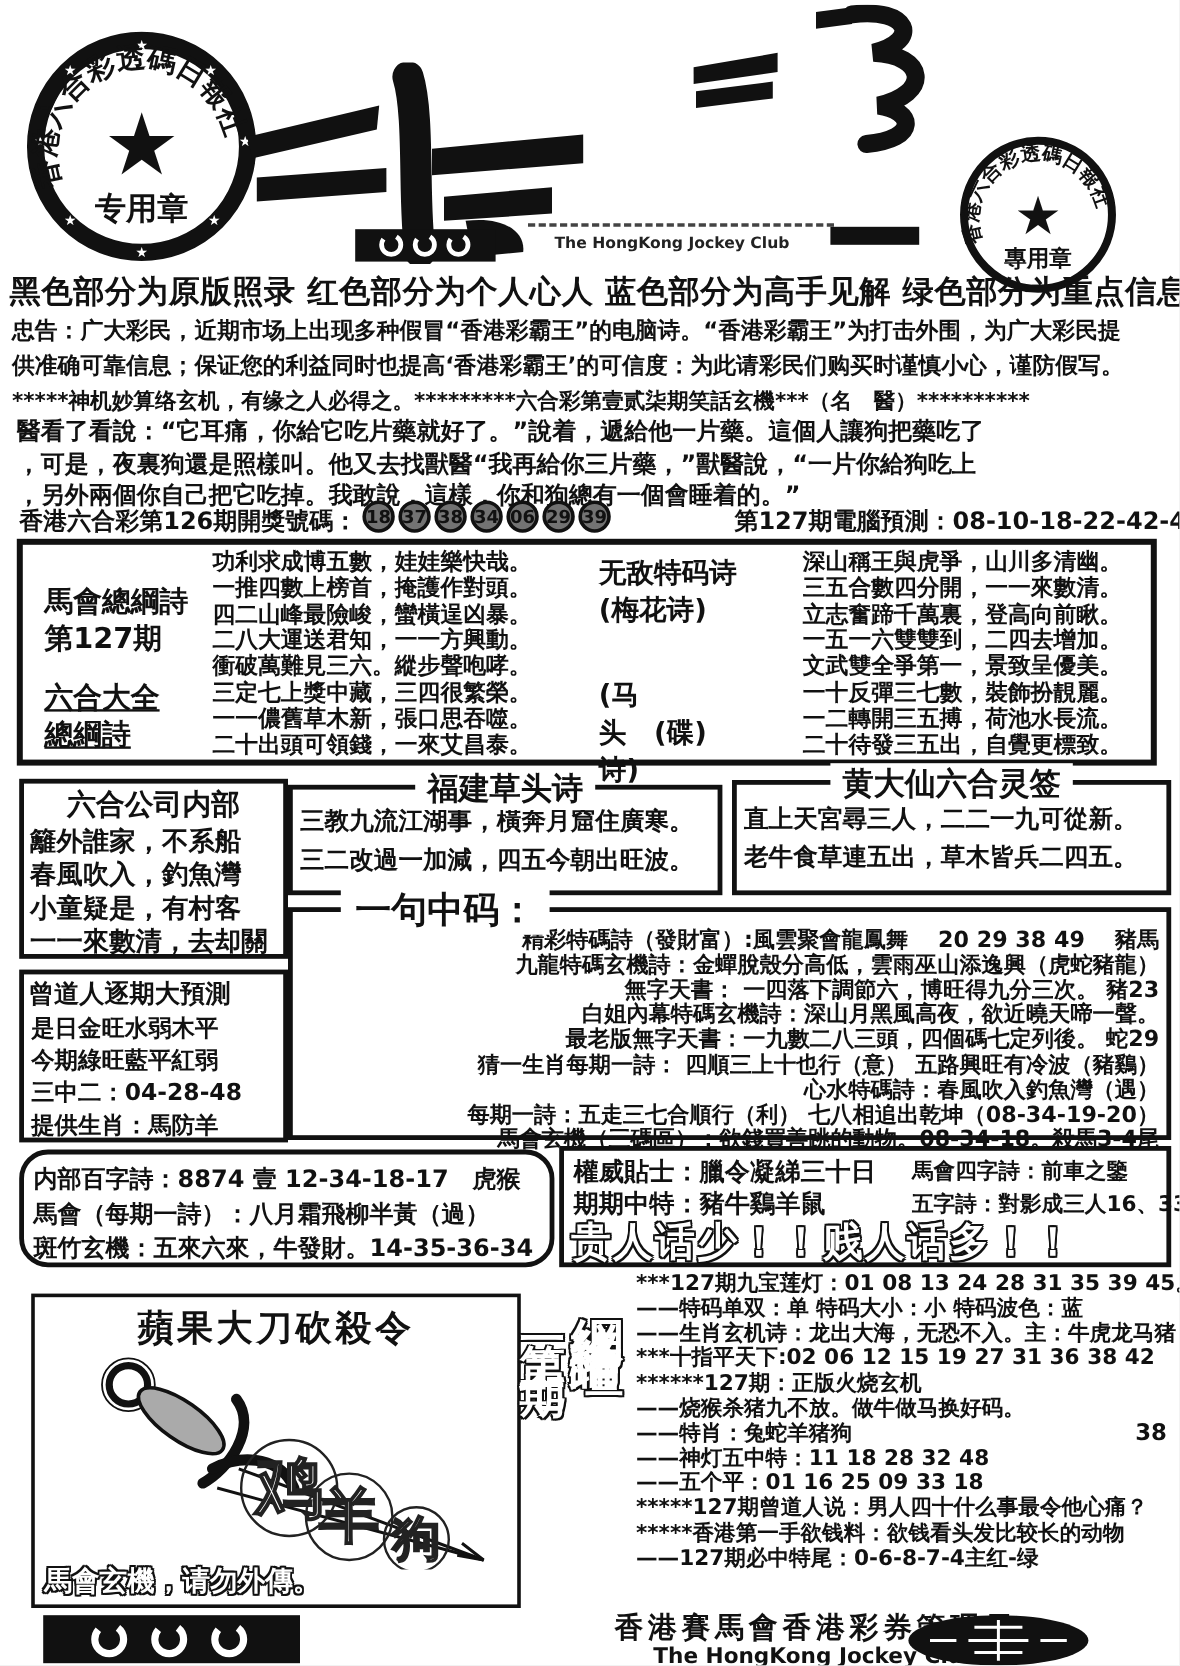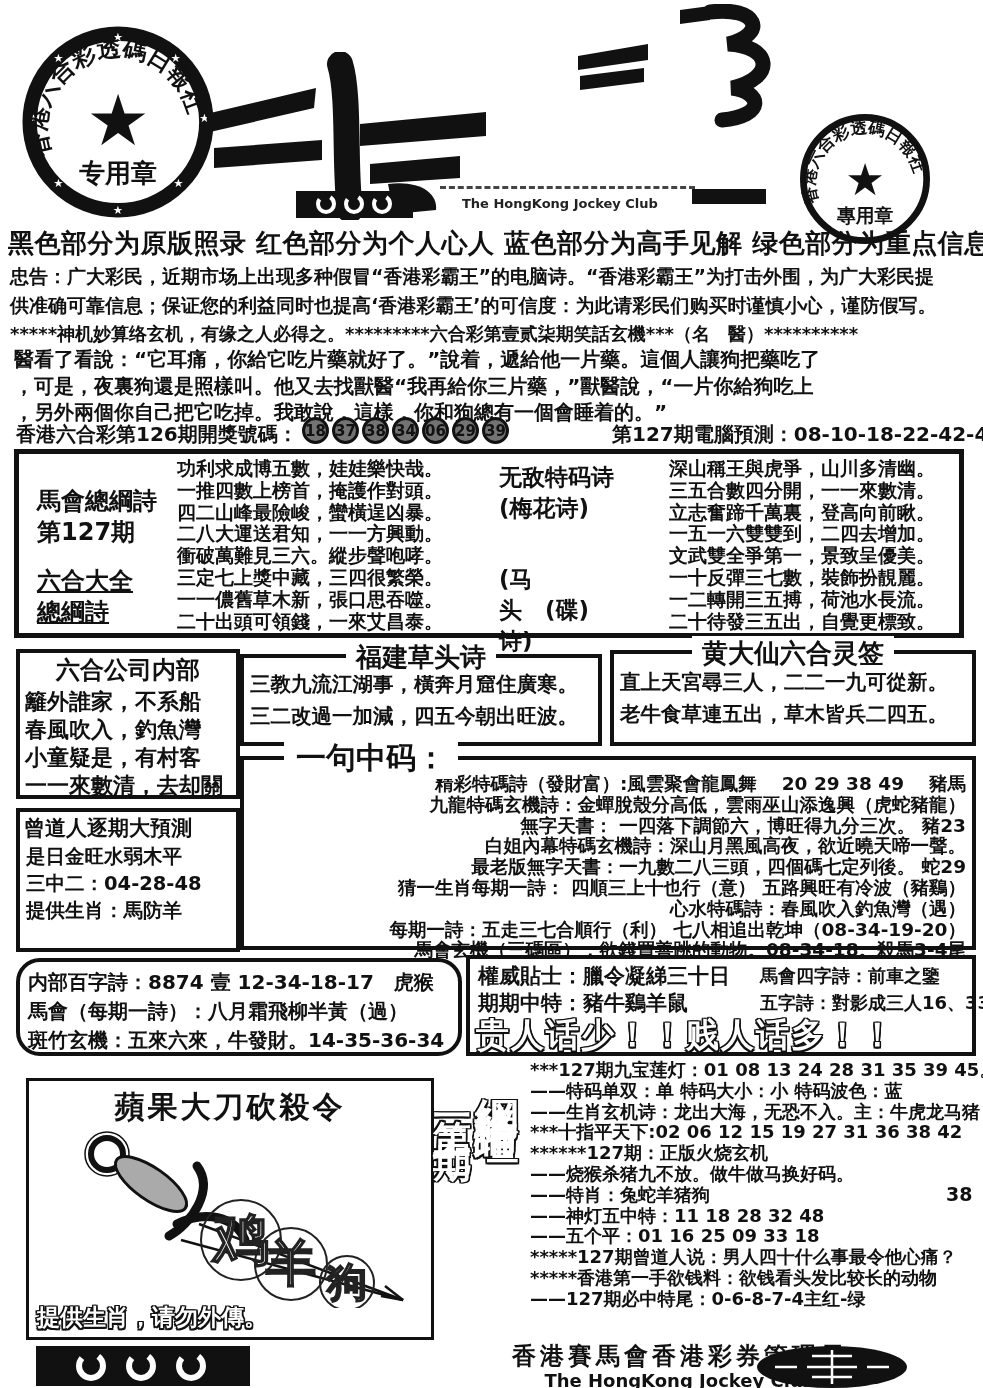--- a/index.html
+++ b/index.html
@@ -167,20 +167,21 @@
       <div>春風吹入，釣魚灣</div>
       <div>小童疑是，有村客</div>
       <div>一一來數清，去却關</div>
     </div>
   </div>
 
   <div class="box" style="left:16px;top:808px;width:224px;height:144px;">
     <div class="xb" style="font-size:21px;padding:2px 4px 0 4px;white-space:nowrap;">曾道人逐期大預測</div>
     <div class="b" style="padding:1px 6px 0 6px;font-size:19.5px;line-height:27px;white-space:nowrap;">
       <div>是日金旺水弱木平</div>
+      <div>今期綠旺藍平紅弱</div>
       <div>三中二：04-28-48</div>
       <div>提供生肖：馬防羊</div>
     </div>
   </div>
 
   <div class="box" style="left:240px;top:654px;width:362px;height:92px;">
     <div class="box-title-float" style="font-size:26px;">福建草头诗</div>
     <div class="xb" style="padding:10px 4px 0 6px;font-size:20.5px;line-height:32px;white-space:nowrap;">
       <div>三教九流江湖事，橫奔月窟住廣寒。</div>
       <div>三二改過一加減，四五今朝出旺波。</div>
@@ -239,21 +240,21 @@
       <path d="M356,158 l18,14 l-22,-4" fill="none" stroke="#111" stroke-width="2.5"></path>
       <circle cx="212" cy="112" r="40" fill="none" stroke="#222" stroke-width="2"></circle>
       <circle cx="262" cy="136" r="36" fill="none" stroke="#222" stroke-width="2"></circle>
       <circle cx="318" cy="155" r="27" fill="none" stroke="#222" stroke-width="2"></circle>
       <g text-anchor="middle" fill="#fff" stroke="#222" stroke-width="1.6" font-weight="900">
         <text x="212" y="130" font-size="56">鸡</text>
         <text x="262" y="152" font-size="50">羊</text>
         <text x="318" y="168" font-size="40">狗</text>
       </g>
     </svg>
-    <div class="abs xb hollow" style="left:8px;bottom:4px;font-size:23px;white-space:nowrap;">提供生肖，请勿外傳。</div>
+    <div class="abs xb hollow" style="left:8px;bottom:4px;font-size:23px;white-space:nowrap;">馬會玄機，请勿外傳。</div>
   </div>
 
   <div class="abs xb hollow vtext" style="left:426px;top:1090px;height:250px;font-size:38px;">第一二七期</div>
   <div class="abs xb hollow vtext" style="left:468px;top:1064px;height:220px;font-size:44px;">網絡論壇</div>
 
   <div class="abs" style="left:530px;top:1060px;width:452px;">
     <div class="forum-line">***127期九宝莲灯：01 08 13 24 28 31 35 39 45。</div>
     <div class="forum-line">——特码单双：单 特码大小：小 特码波色：蓝</div>
     <div class="forum-line">——生肖玄机诗：龙出大海，无恐不入。主：牛虎龙马猪</div>
     <div class="forum-line">***十指平天下:02 06 12 15 19 27 31 36 38 42</div>

